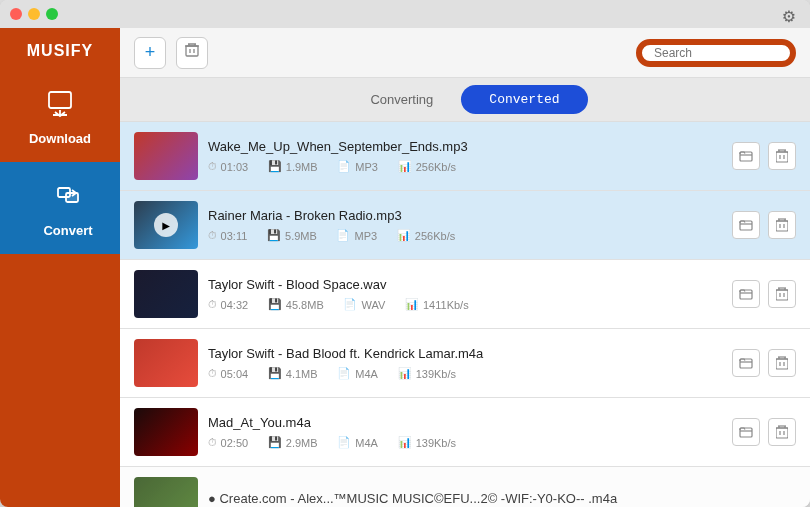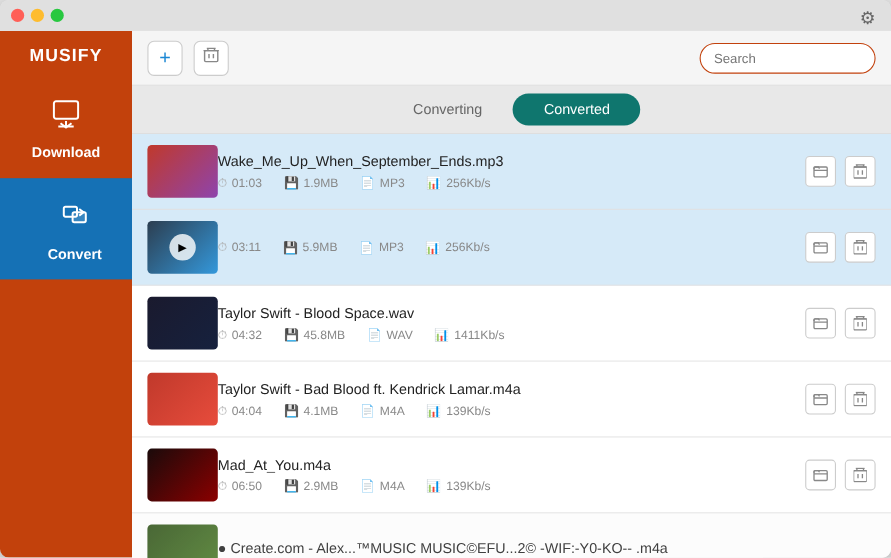--- a/index.html
+++ b/index.html
@@ -122,21 +122,21 @@
       cursor: pointer;
       font-size: 18px;
       color: #555;
     }
 
     .toolbar-spacer { flex: 1; }
 
     .search-input {
       height: 28px;
       width: 160px;
-      border: 1px solid #c2410c;
+      border: 6px solid #c2410c;
       border-radius: 14px;
       padding: 0 12px;
       font-size: 12px;
       background: white;
       color: #ef4444;
       outline: none;
     }
 
     .tab-bar {
       height: 44px;
@@ -152,36 +152,37 @@
     .tab {
       padding: 7px 28px;
       font-size: 13px;
       cursor: pointer;
       border-radius: 20px;
       color: #666;
       font-weight: 500;
     }
 
     .tab.active {
-      background: #0f766e;
+      background: #1d4ed8;
       color: white;
+      font-family: Liberation Mono, monospace;
     }
 
     .file-list {
       flex: 1;
       overflow-y: auto;
       background: #f0f0f0;
     }
 
     .file-item {
       display: flex;
       align-items: center;
       padding: 10px 14px;
       border-bottom: 1px solid #e0e0e0;
-      gap: 0;
+      gap: 10px;
       background: white;
     }
 
     .file-item.highlighted {
       background: #d6eaf8;
     }
 
     .file-thumbnail {
       width: 64px;
       height: 48px;
@@ -393,20 +394,21 @@
                 </svg>
             </div>
           </div>
         </div>
 
         <div class="file-item highlighted">
           <div class="file-thumbnail thumb-2" style="position:relative;">
             <div class="play-icon">▶</div>
           </div>
           <div class="file-info">
+            <div class="file-name">Rainer Maria - Broken Radio.mp3</div>
             <div class="file-meta">
               <span class="meta-item">
                 <span class="meta-icon">⏱</span>
                 <span>03:11</span>
               </span>
               <span class="meta-item">
                 <span class="meta-icon">💾</span>
                 <span>5.9MB</span>
               </span>
               <span class="meta-item">
@@ -486,21 +488,21 @@
           </div>
         </div>
 
         <div class="file-item">
           <div class="file-thumbnail thumb-4"></div>
           <div class="file-info">
             <div class="file-name">Taylor Swift - Bad Blood ft. Kendrick Lamar.m4a</div>
             <div class="file-meta">
               <span class="meta-item">
                 <span class="meta-icon">⏱</span>
-                <span>04:04</span>
+                <span>05:04</span>
               </span>
               <span class="meta-item">
                 <span class="meta-icon">💾</span>
                 <span>4.1MB</span>
               </span>
               <span class="meta-item">
                 <span class="meta-icon">📄</span>
                 <span>M4A</span>
               </span>
               <span class="meta-item">
@@ -531,21 +533,21 @@
           </div>
         </div>
 
         <div class="file-item">
           <div class="file-thumbnail thumb-5"></div>
           <div class="file-info">
             <div class="file-name">Mad_At_You.m4a</div>
             <div class="file-meta">
               <span class="meta-item">
                 <span class="meta-icon">⏱</span>
-                <span>06:50</span>
+                <span>02:50</span>
               </span>
               <span class="meta-item">
                 <span class="meta-icon">💾</span>
                 <span>2.9MB</span>
               </span>
               <span class="meta-item">
                 <span class="meta-icon">📄</span>
                 <span>M4A</span>
               </span>
               <span class="meta-item">

